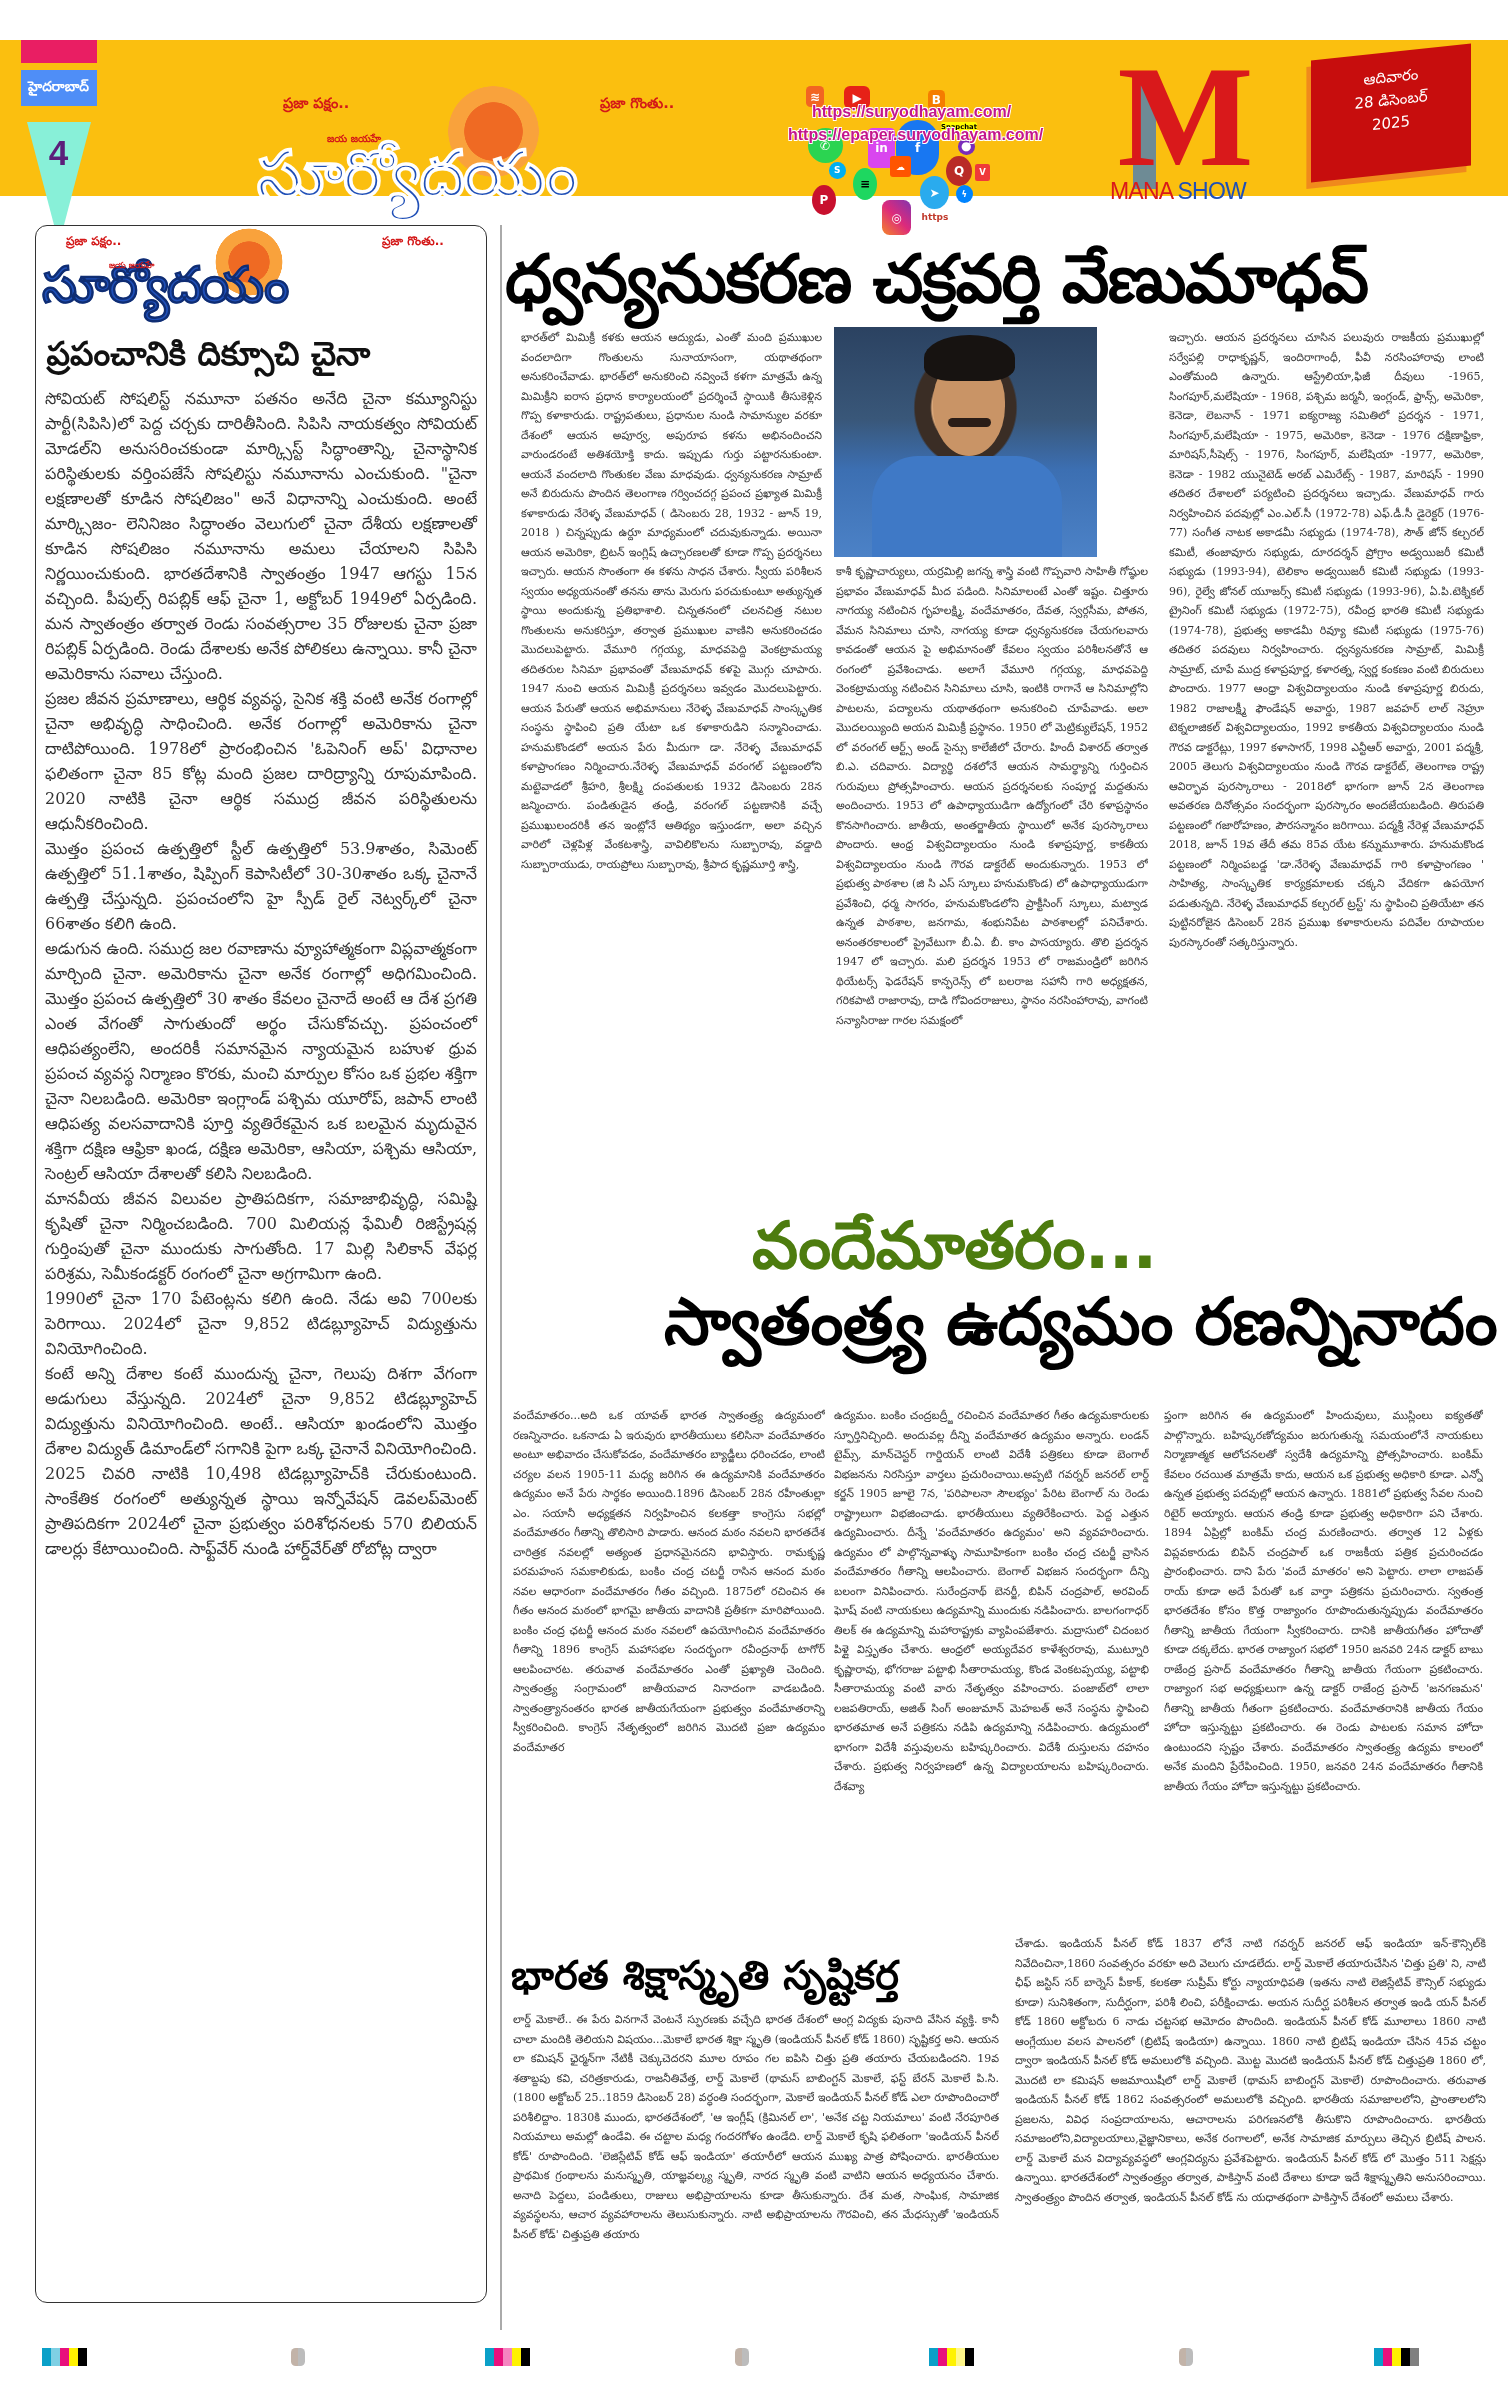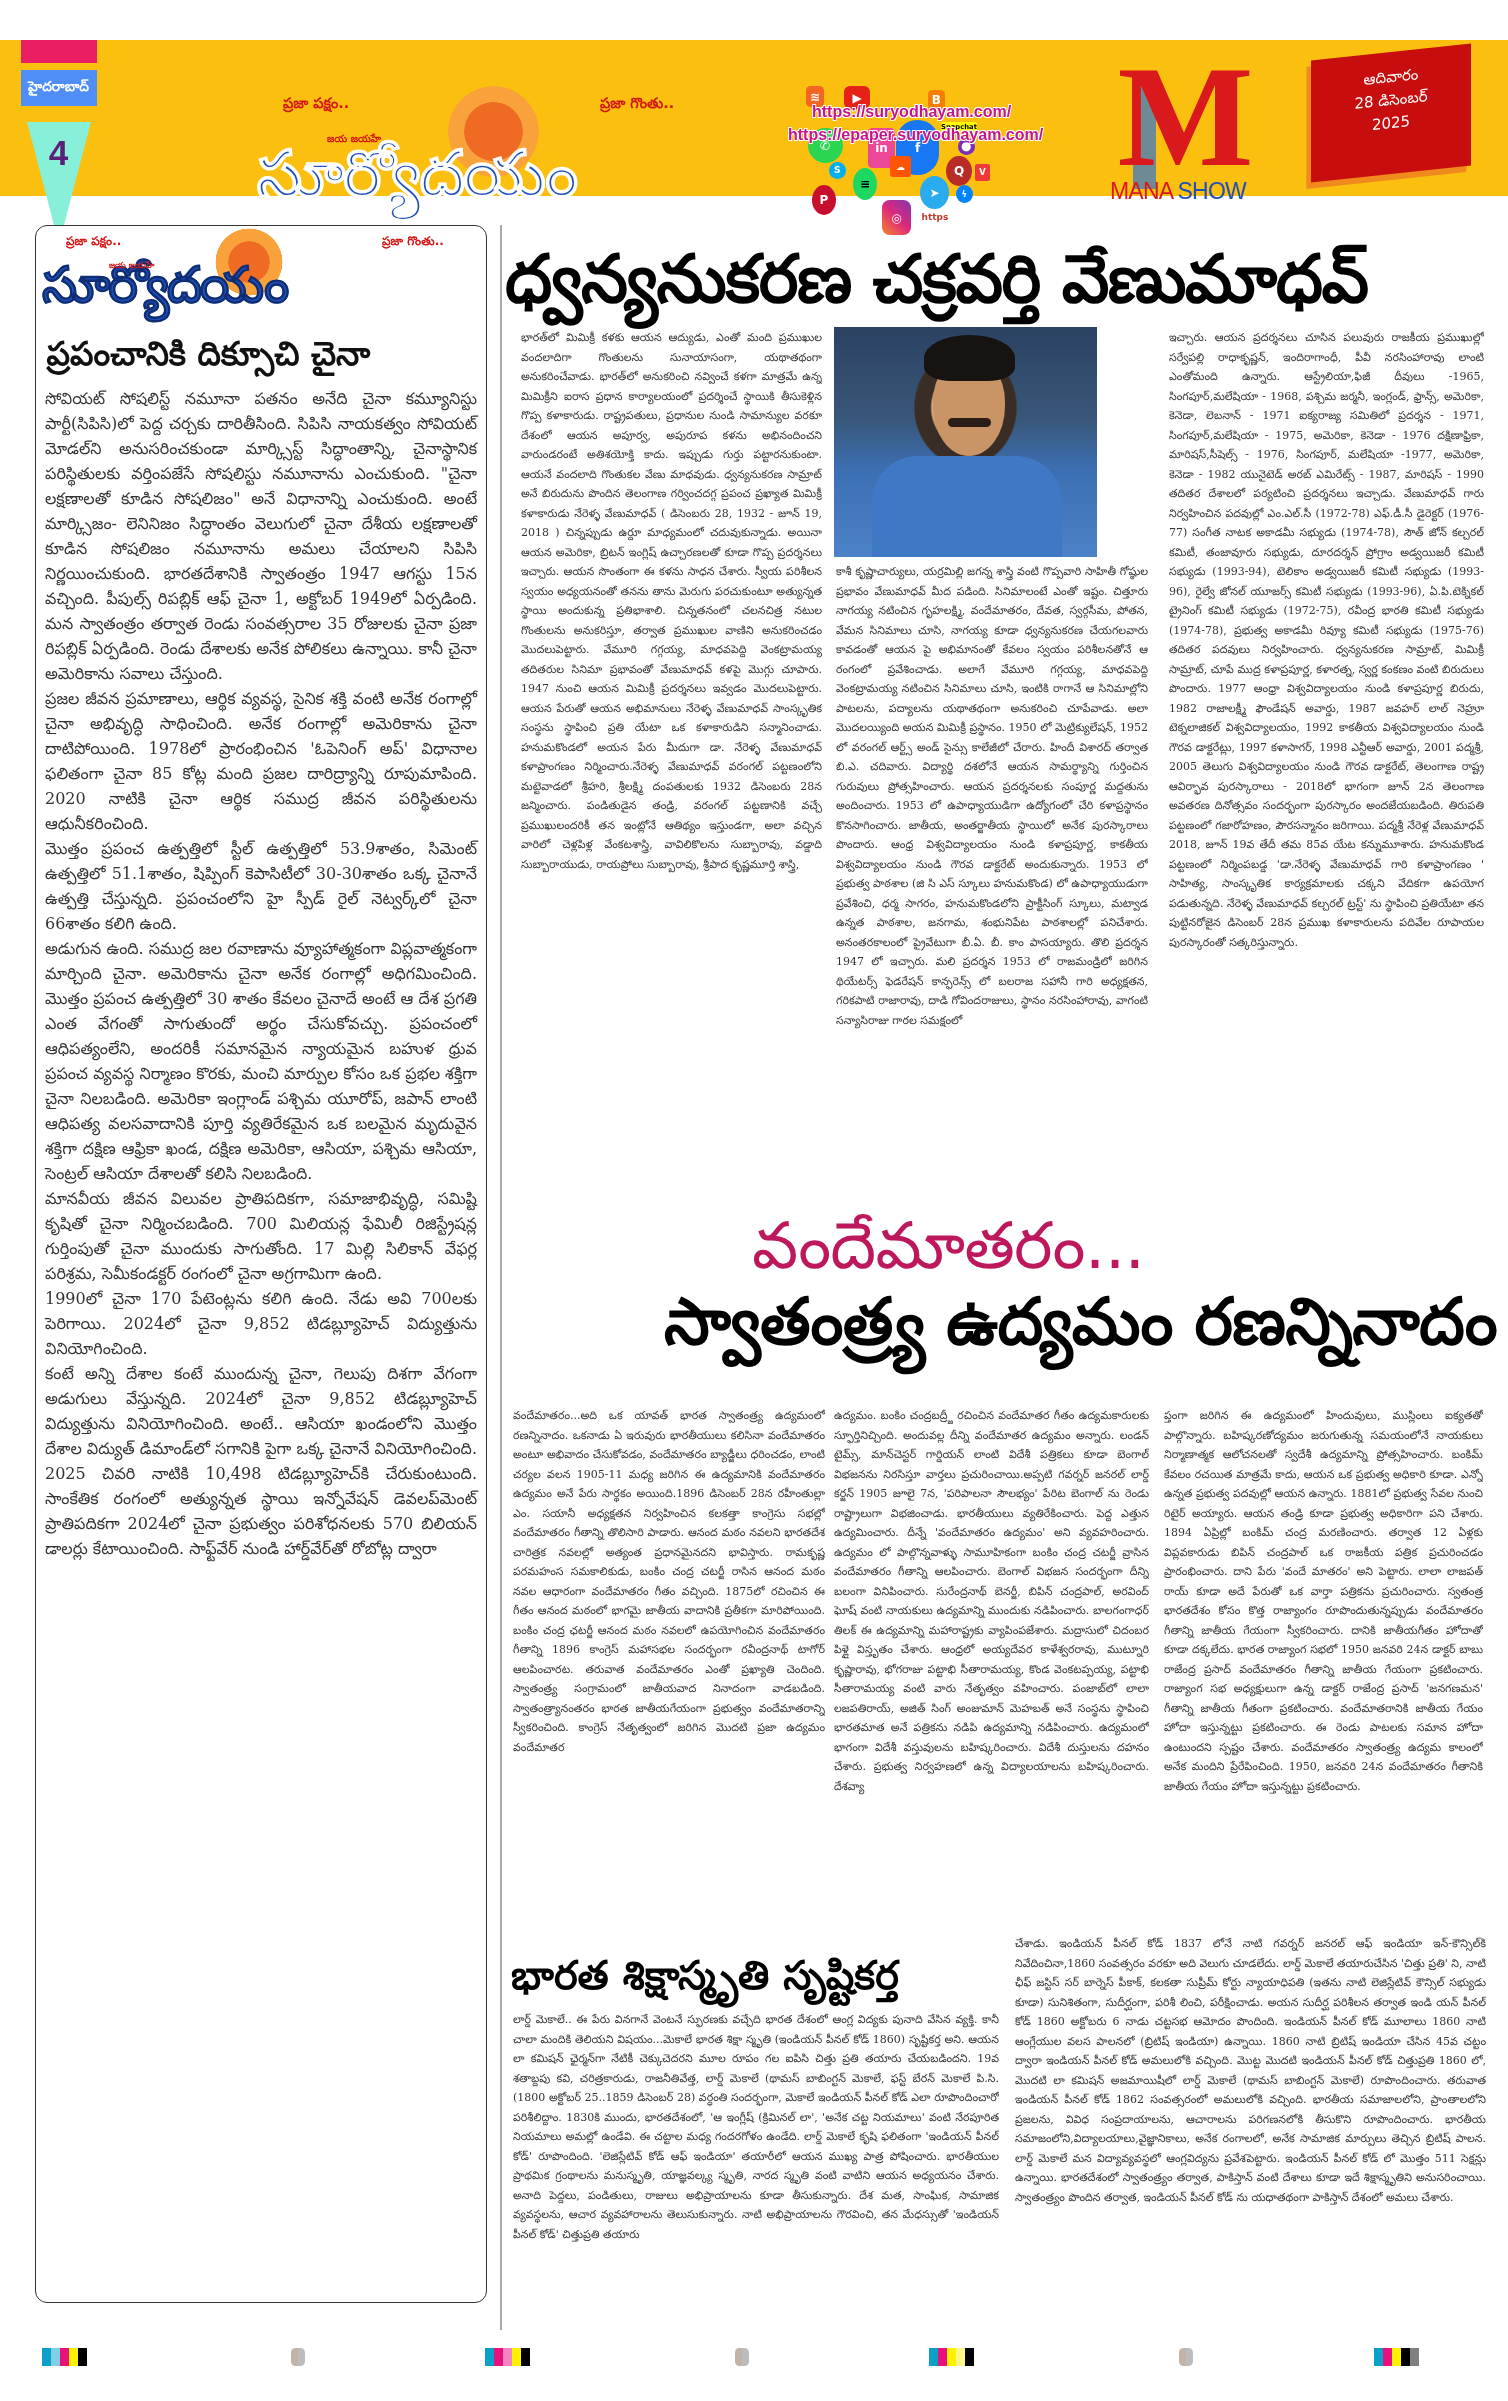--- a/index.html
+++ b/index.html
@@ -37,21 +37,21 @@
   .lb-head{padding:15px 10.6px 6px;font-family:"DejaVu Sans",sans-serif;font-weight:bold;font-size:33px;line-height:43px;color:#111}
   .lb-body{padding:4.6px 9px 0 9px;font-size:16px;line-height:25px;text-align:justify;color:#333}
   
   .h-main{position:absolute;left:505px;top:237px;width:996px;font-family:"DejaVu Sans",sans-serif;font-weight:bold;font-size:67px;line-height:84px;color:#000;letter-spacing:-1.5px}
   .col{position:absolute;font-size:11px;line-height:19.5px;text-align:justify;color:#333}
   .photo{position:absolute;left:834px;top:327px;width:263px;height:230px;background:radial-gradient(ellipse at 50% 35%,#d9a77a 0 18%,#3a2d25 19% 27%,transparent 28%),linear-gradient(180deg,#2b4261 0%,#395779 40%,#3c6fb2 62%,#4c82c7 100%)}
   .photo-shirt{position:absolute;left:38px;top:129px;width:190px;height:101px;background:#3f79c6;border-radius:46px 46px 0 0}
   .photo-face{position:absolute;left:99px;top:30px;width:72px;height:99px;background:#c99466;border-radius:45% 45% 50% 50%}
   .photo-hair{position:absolute;left:90px;top:7.6px;width:91px;height:46px;background:#171311;border-radius:50% 50% 30% 30%}
   .photo-stache{position:absolute;left:114px;top:91px;width:43px;height:9px;background:#2a1d17;border-radius:4.6px}
-  .h-vande1{position:absolute;left:752px;top:1208px;font-family:"DejaVu Sans",sans-serif;font-weight:normal;font-size:65px;line-height:76px;color:#be185d;letter-spacing:-0.8px}
+  .h-vande1{position:absolute;left:752px;top:1208px;font-family:"DejaVu Sans",sans-serif;font-weight:bold;font-size:65px;line-height:76px;color:#4d7c0f;letter-spacing:-0.8px}
   .h-vande2{position:absolute;left:517px;top:1284px;width:980px;text-align:right;font-family:"DejaVu Sans",sans-serif;font-weight:bold;font-size:65px;line-height:76px;color:#000;letter-spacing:-0.8px}
   .h-bharata{position:absolute;left:511px;top:1949px;font-family:"DejaVu Sans",sans-serif;font-weight:bold;font-size:40px;line-height:53px;color:#000}
   .rule{position:absolute;background:#aaa}
   
   .cbar{position:absolute;top:2348px;height:18px;display:flex;gap:0}
   .cbar span{display:block;width:9px;height:18px}
   .pill{position:absolute;top:2348px;width:13.7px;height:18px;border-radius:4.6px;background:linear-gradient(90deg,#c2b3a8 50%,#bcbcbc 50%)}
 </style>
 </head>
 <body>
@@ -62,21 +62,21 @@
   <div class="tag-right">ప్రజా గొంతు..</div>
   <div class="sun"></div>
   <div class="jaya">జయ జయహే</div>
   <div class="logo">సూర్యోదయం</div>
 
   <div class="social">
     <div class="sicon" style="left:0;top:0;background:#f26522;border-radius:4.6px;width:18px;height:21px">≋</div>
     <div class="sicon" style="left:38px;top:0;background:#e62117;border-radius:6px;width:26px;height:23px">▶</div>
     <div class="sicon" style="left:122px;top:3.8px;background:#f57d00;border-radius:4.6px;width:16.7px;height:20px">B</div>
     <div class="sicon" style="left:1.5px;top:42px;background:#2bd451;width:35px;height:35px">✆</div>
-    <div class="sicon" style="left:62px;top:42px;background:#ec4899;border-radius:4.6px;width:27px;height:40px">in</div>
+    <div class="sicon" style="left:62px;top:42px;background:#d946ef;border-radius:4.6px;width:27px;height:40px">in</div>
     <div class="sicon" style="left:90px;top:34px;background:#1877f2;width:43px;height:55px;border-radius:21px">f</div>
     <div class="sicon" style="left:135px;top:36px;background:#fffc00;color:#000;font-size:6.8px;border-radius:2.3px;width:36px;height:10.6px">
         <span>Snapchat</span>
       </div>
     <div class="sicon" style="left:152px;top:52px;background:#7a2cbb;width:16.7px;height:16.7px">●</div>
     <div class="sicon" style="left:140px;top:70px;background:#b92b27;width:26px;height:30px">Q</div>
     <div class="sicon" style="left:23px;top:76px;background:#00aff0;width:16.7px;height:16.7px;font-size:9px">S</div>
     <div class="sicon" style="left:47px;top:82px;background:#1ed760;color:#000;width:24px;height:32px">≡</div>
     <div class="sicon" style="left:84px;top:70px;background:#ff5500;border-radius:3px;width:21px;height:21px;font-size:9px">☁</div>
     <div class="sicon" style="left:114px;top:90px;background:#2aabee;width:29px;height:33px">➤</div>

